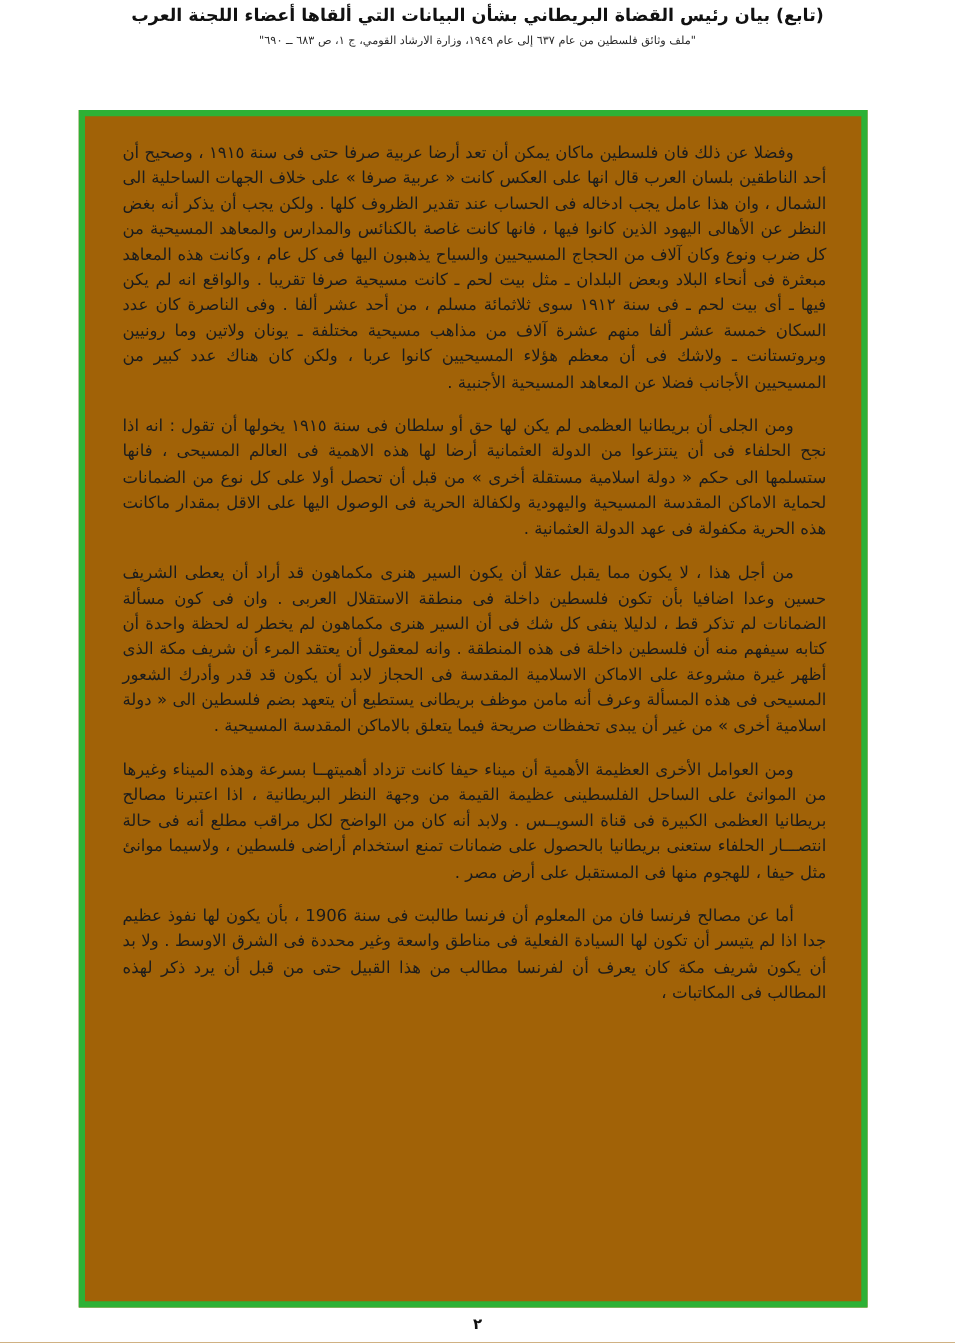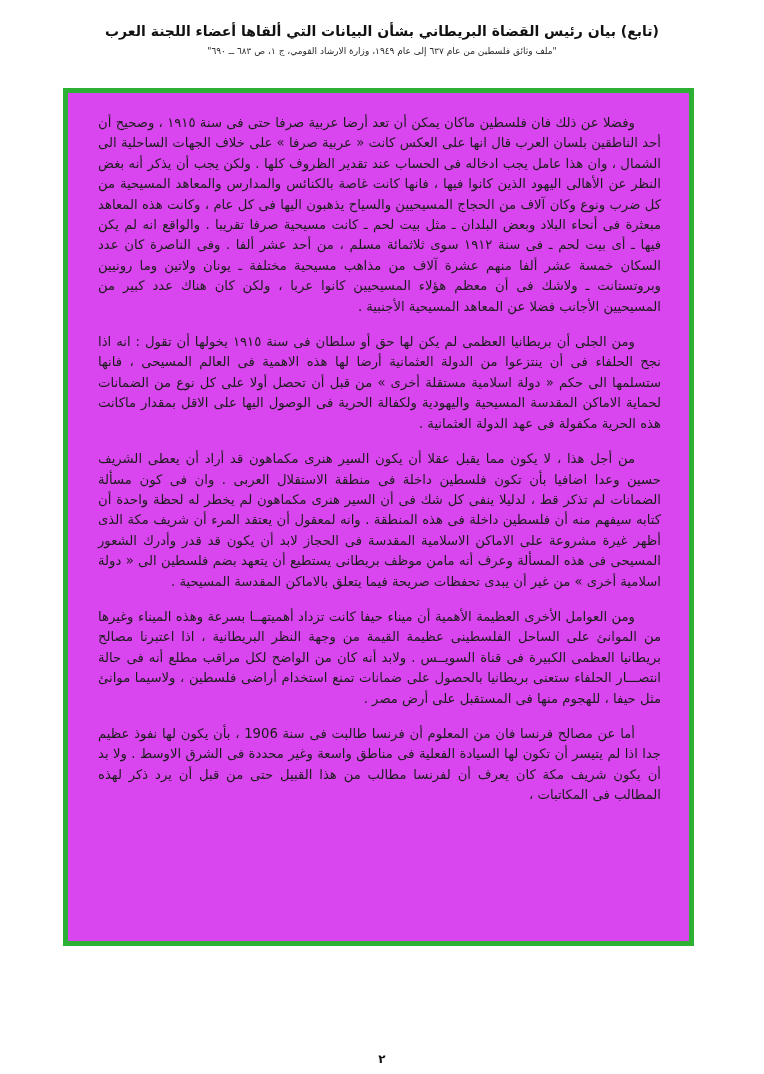--- a/index.html
+++ b/index.html
@@ -8,40 +8,40 @@
     height: 1074px;
     background: #ffffff;
     font-family: "DejaVu Sans", sans-serif;
     color: #1c1c1c;
     position: relative;
     overflow: hidden;
     direction: rtl;
   }
   .header {
     text-align: center;
-    padding-top: 23px;
+    padding-top: 5px;
   }
   .header-title {
     font-weight: bold;
     font-size: 14px;
     color: #111;
   }
   .header-source {
     font-size: 9px;
     margin-top: 7px;
     color: #2a2a2a;
   }
   .frame {
     position: absolute;
     left: 63px;
     top: 88px;
     width: 631px;
-    height: 858px;
+    height: 958px;
     border: 5px solid #2db135;
-    background: #d946ef;
+    background: #a16207;
     box-sizing: border-box;
   }
   .body-text {
     padding: 20px 28px 8px 30px;
     font-size: 13.2px;
     line-height: 20.4px;
     text-align: justify;
     direction: rtl;
     color: #1c1c1c;
   }

